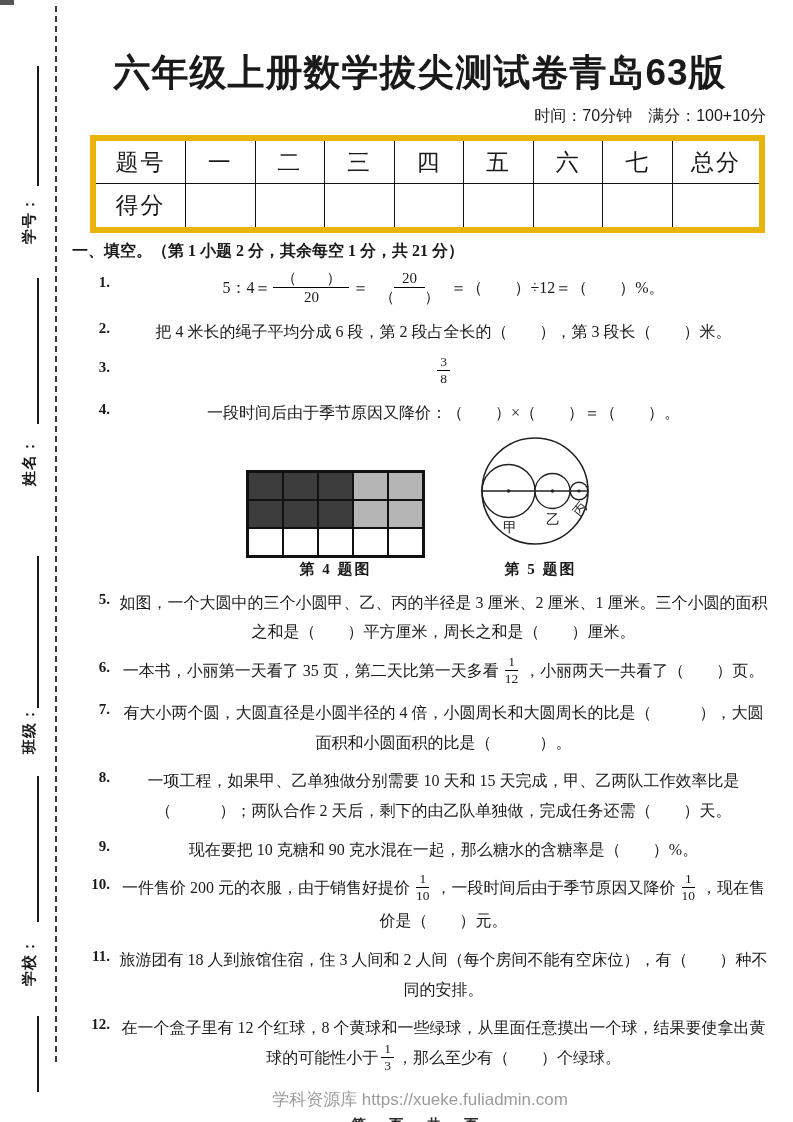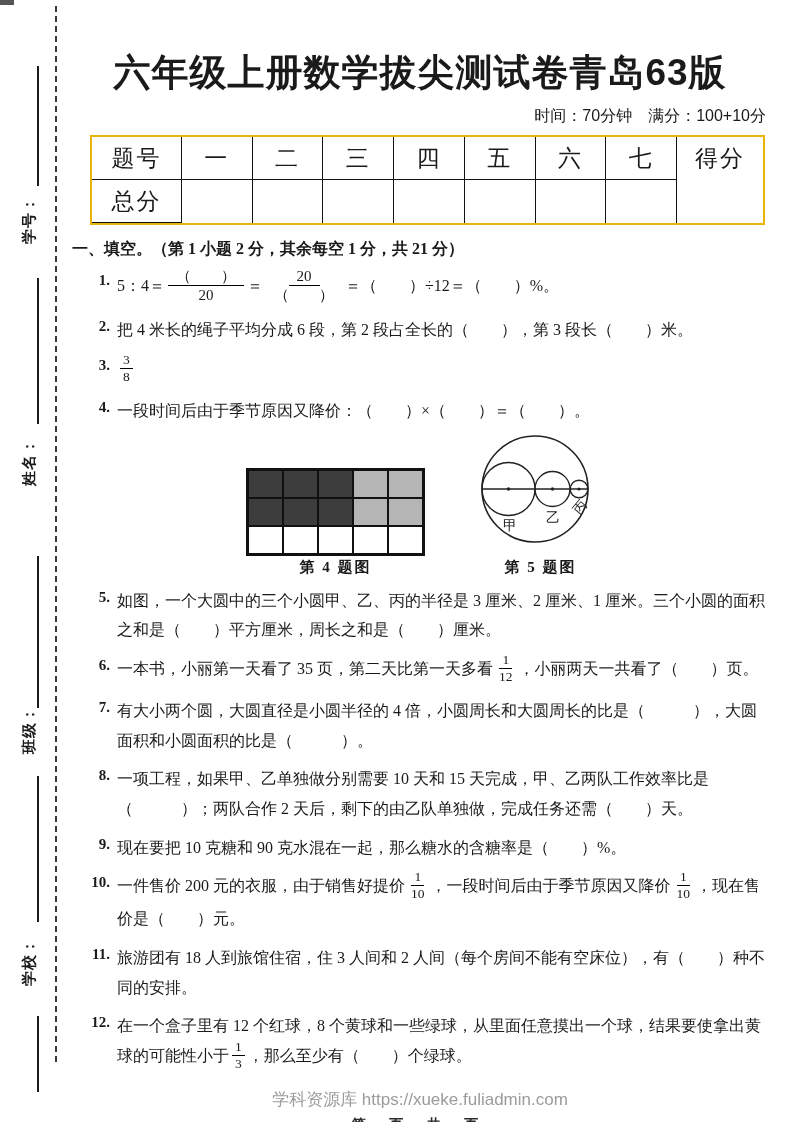--- a/index.html
+++ b/index.html
@@ -30,38 +30,38 @@
     margin-top:16px; text-align:center; font-size:31px; font-weight:700;
     font-family:"Liberation Sans","DejaVu Sans",sans-serif; letter-spacing:2px;
   }
   .meta {
     margin-top:8px; text-align:right; padding-right:4px;
     font-size:16px; font-weight:500;
     font-family:"Liberation Sans","DejaVu Sans",sans-serif;
   }
   
   .score-table {
-    margin:8px 0 14px 20px; width:675px;
+    margin:8px 0 8px 20px; width:675px;
     display:grid; grid-template-columns:90px repeat(7,1fr) 86px;
-    border:2px solid #eab308;
+    border:6px solid #eab308;
   }
   .score-table .cell {
     height:43px; border-right:1px solid #111; border-bottom:1px solid #111;
     display:flex; align-items:center; justify-content:center;
     font-size:23px; letter-spacing:2px;
   }
   .score-table .cell:nth-child(9n){ border-right:none; }
   .score-table .cell.last-row { border-bottom:none; }
   
   .section-head { margin:4px 0 0 2px; font-size:16px; font-weight:600; }
   .questions { margin-left:14px; margin-top:4px; }
   .q { display:flex; margin-top:9px; }
   .qnum { flex:none; width:26px; text-align:right; margin-right:7px;
           font-weight:700; font-size:15px; padding-top:3px; }
-  .qtext { flex:1; font-size:16px; line-height:1.85; }
+  .qtext { flex:1; font-size:16px; line-height:1.85;text-align:center; }
   .frac {
     display:inline-flex; flex-direction:column; align-items:center;
     vertical-align:middle; margin:0 3px; line-height:1.2; font-size:13.5px;
     transform:translateY(-2px);
   }
   .frac .fn { padding:0 3px; border-bottom:1.5px solid #000; }
   .frac .fd { padding:0 3px; }
   .frac.fb { font-size:15px; }
   .frac.fb .fn, .frac.fb .fd { padding:0 8px; }
   
@@ -103,22 +103,22 @@
 
     <div class="score-table">
       <div class="cell">题号</div>
       <div class="cell">一</div>
       <div class="cell">二</div>
       <div class="cell">三</div>
       <div class="cell">四</div>
       <div class="cell">五</div>
       <div class="cell">六</div>
       <div class="cell">七</div>
+      <div class="cell">总分</div>
       <div class="cell last-row">得分</div>
-      <div class="cell">总分</div>
       <div class="cell last-row"></div>
       <div class="cell last-row"></div>
       <div class="cell last-row"></div>
       <div class="cell last-row"></div>
       <div class="cell last-row"></div>
       <div class="cell last-row"></div>
       <div class="cell last-row"></div>
       <div class="cell last-row"></div>
     </div>
 

